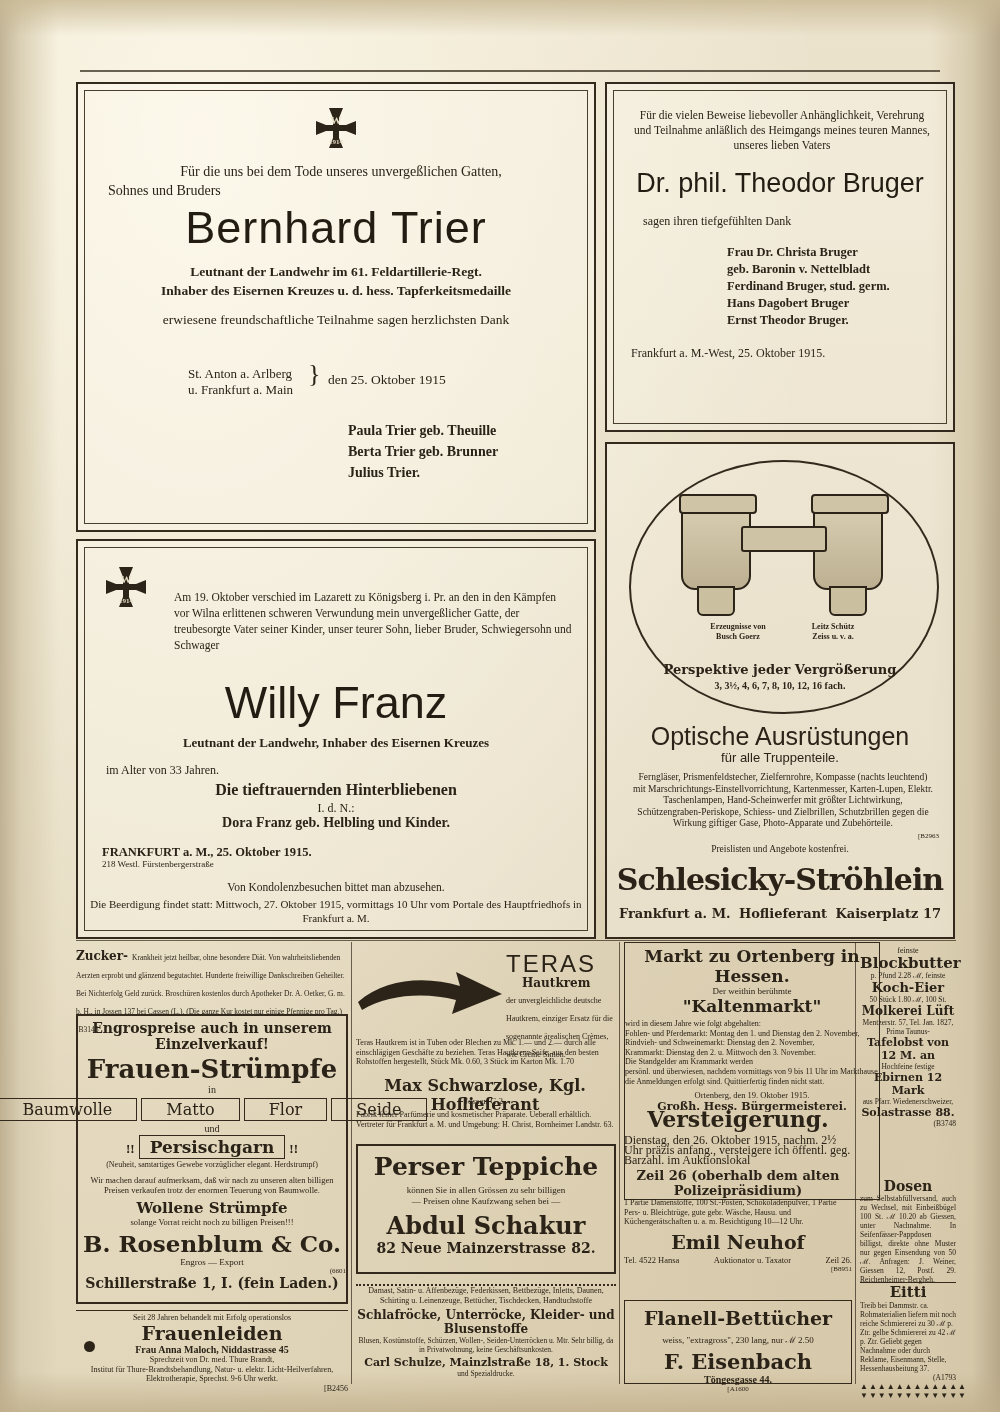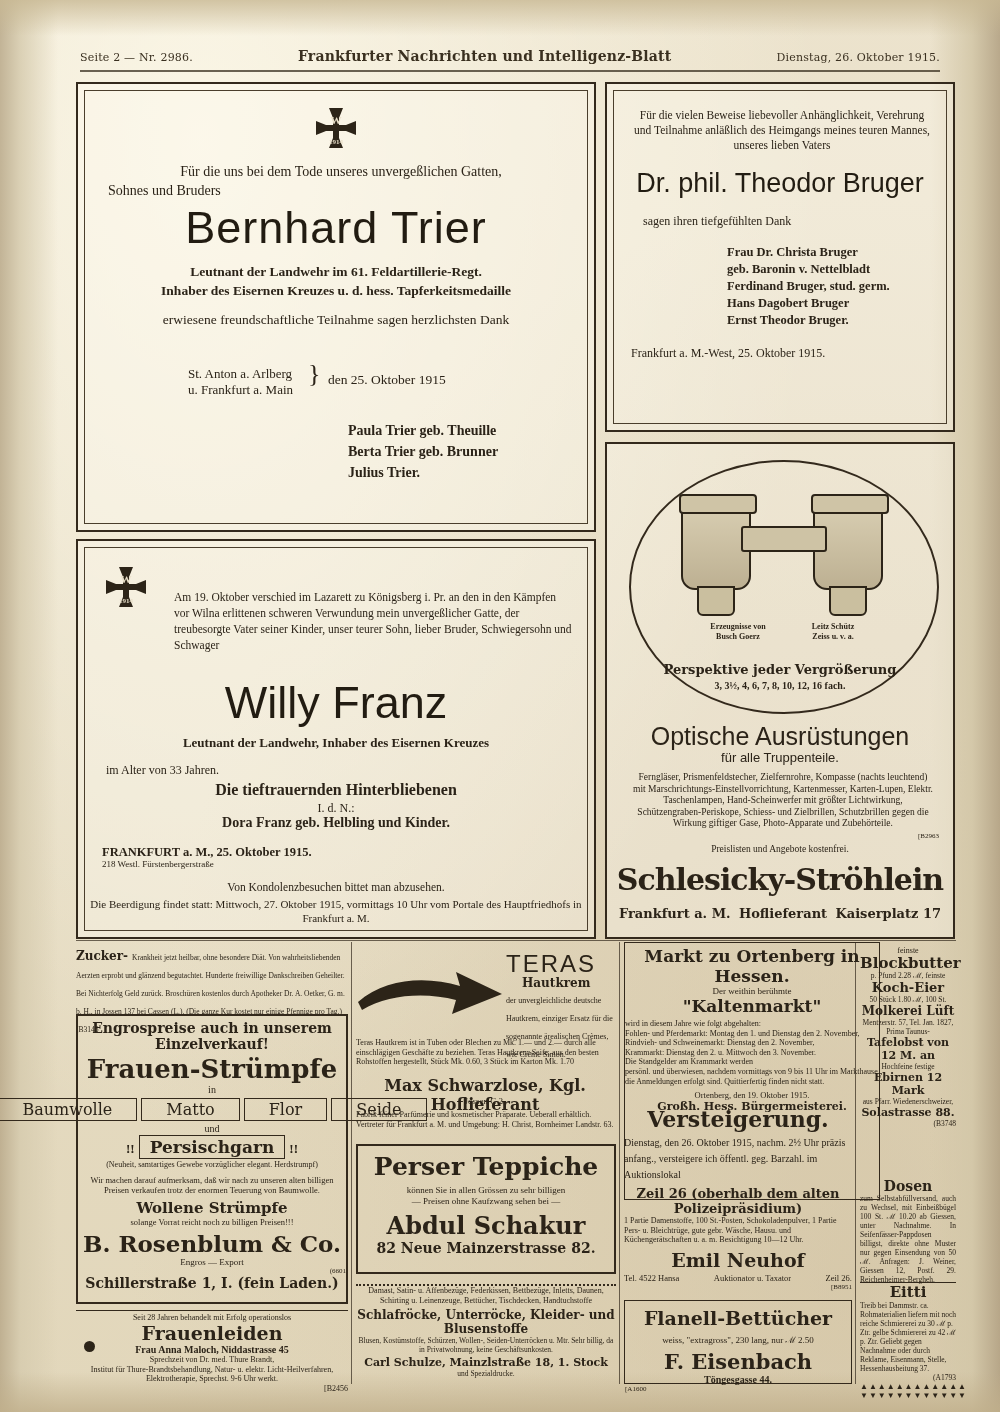--- a/index.html
+++ b/index.html
@@ -176,21 +176,21 @@
   #markt{left:564px;top:908px;width:256px;height:258px;border:1px solid #33291c;}
   #markt .h{text-align:center;font-family:"DejaVu Serif",serif;font-weight:bold;font-size:17px;margin-top:3px;}
   #markt .s{text-align:center;font-size:9px;}
   #markt .h2{text-align:center;font-family:"DejaVu Serif",serif;font-weight:bold;font-size:17px;}
   #markt .p{font-size:8px;line-height:9.6px;margin-top:3px;}
   #markt .f{text-align:center;font-size:8.5px;margin-top:4px;}
   #markt .f2{text-align:center;font-family:"DejaVu Serif",serif;font-weight:bold;font-size:11px;}
 
   #verst{left:564px;top:1072px;width:228px;height:190px;}
   #verst .h{text-align:center;font-family:"DejaVu Serif",serif;font-weight:bold;font-size:22px;}
-  #verst .p{font-size:10px;line-height:16px;margin-top:3px;}
+  #verst .p{font-size:12px;line-height:10px;margin-top:3px;}
   #verst .l{text-align:center;font-family:"DejaVu Serif",serif;font-weight:bold;font-size:13px;margin-top:3px;}
   #verst .p2{font-size:8px;line-height:9.6px;}
   #verst .n{text-align:center;font-family:"DejaVu Serif",serif;font-weight:bold;font-size:19px;margin-top:4px;}
   #verst .row{display:flex;justify-content:space-between;font-size:8.5px;margin-top:2px;}
 
   #flanell{left:564px;top:1266px;width:228px;height:84px;border:1px solid #33291c;}
   #flanell .h{text-align:center;font-family:"DejaVu Serif",serif;font-weight:bold;font-size:19px;margin-top:6px;}
   #flanell .p{text-align:center;font-size:9px;margin-top:4px;}
   #flanell .n{text-align:center;font-family:"DejaVu Serif",serif;font-weight:bold;font-size:21px;margin-top:3px;}
   #flanell .a{text-align:center;font-size:10px;font-weight:bold;}
@@ -218,25 +218,20 @@
 <body>
 
 <div class="page">
   <div class="edge-left"></div>
   <div class="edge-right"></div>
   <div class="edge-top"></div>
   <div class="edge-bottom"></div>
 
   <div class="sheet">
 
-    <div class="masthead">
-      <div>Seite 2 — Nr. 2986.</div>
-      <div class="mid frak">Frankfurter Nachrichten und Intelligenz-Blatt</div>
-      <div>Dienstag, 26. Oktober 1915.</div>
-    </div>
     <div class="rule"></div>
 
     <div class="box bd1" id="trier">
       <div class="inner-line"></div>
       <div class="iron">
         <div class="ironcross">
           <div class="bar h"></div>
             <div class="bar v"></div>
           <div class="w">W</div>
           <div class="yr">1914</div>
@@ -434,21 +429,21 @@
         <span>Zeil 26.</span>
       </div>
       <div style="text-align:right;font-size:7px">[B8951</div>
     </div>
 
     <div class="col" id="flanell">
       <div class="h">Flanell-Bettücher</div>
       <div class="p">weiss, "extragross", 230 lang, nur ℳ 2.50</div>
       <div class="n">F. Eisenbach</div>
       <div class="a">Töngesgasse 44.</div>
-      <div style="text-align:left;font-size:7px">[A1600</div>
+      <div style="text-align:center;font-size:7px">[A1600</div>
     </div>
 
     <div class="col" id="butter">
       <div class="k">feinste</div>
       <div class="h">Blockbutter</div>
       <div class="l">p. Pfund 2.28 ℳ, feinste</div>
       <div class="h2">Koch-Eier</div>
       <div class="l">50 Stück 1.80 ℳ, 100 St.</div>
       <div class="h3">Molkerei Lüft</div>
       <div class="l">Mentzerstr. 57, Tel. Jan. 1827,</div>

